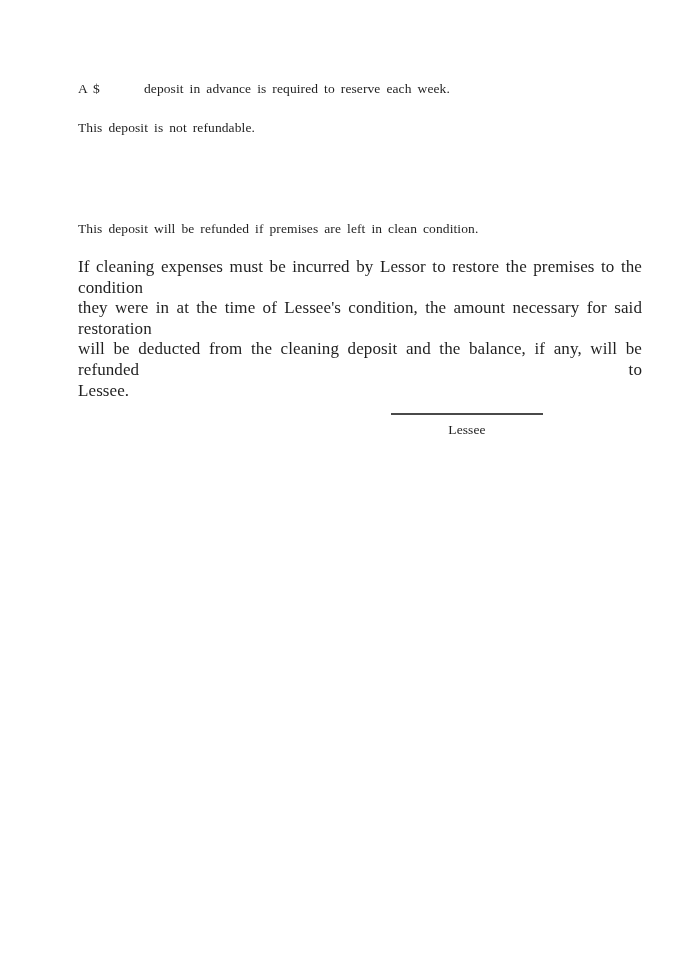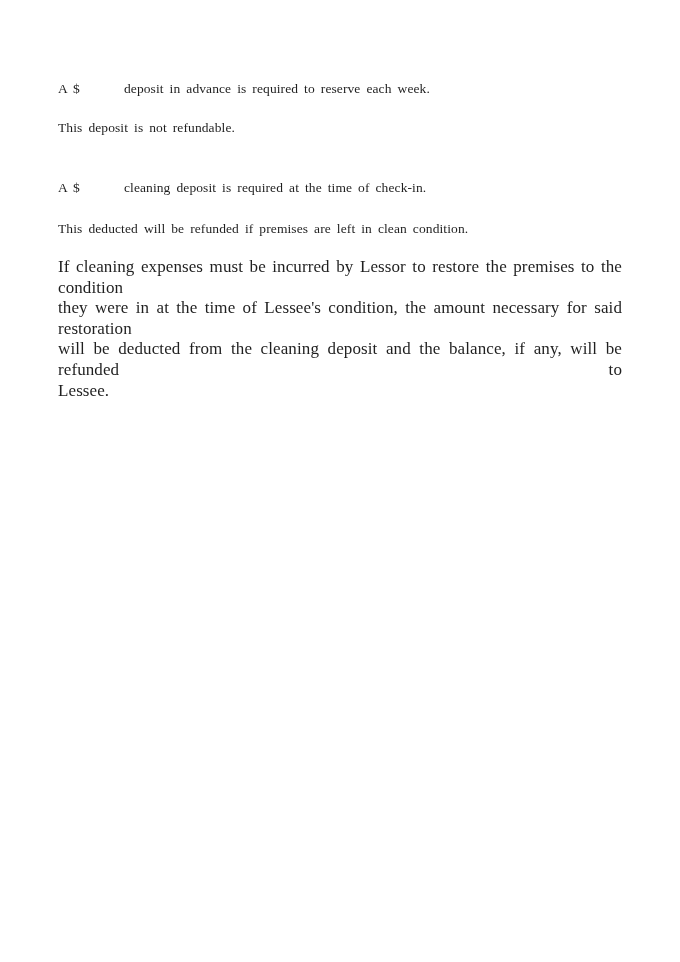--- a/index.html
+++ b/index.html
@@ -12,20 +12,21 @@
     height: 962px;
     position: relative;
     overflow: hidden;
     font-family: "Liberation Serif", "DejaVu Serif", serif;
     color: #1f1f1f;
   }
   .page {
     position: absolute;
     inset: 0;
     background: #ffffff;
+    margin-left: 20px;
   }
   .doc-line {
     position: absolute;
     left: 58px;
     font-size: 13.5px;
     line-height: 14px;
     white-space: nowrap;
     word-spacing: 2.5px;
     letter-spacing: 0.1px;
   }
@@ -71,26 +72,29 @@
 </style>
 </head>
 <body>
 
 <div class="page">
 
   <div class="doc-line" style="top: 82px;"><span>A $</span><span class="amount-blank"></span><span>deposit in advance is required to reserve each week.</span></div>
 
   <div class="doc-line" style="top: 121px; text-align: right;"><span>This deposit is not refundable.</span></div>
 
-  <div class="doc-line" style="top: 181px;"><span>A $</span><span class="amount-blank"></span><span>cleaning deposit is required at the time of check-in.</span></div>
 
-  <div class="doc-line" style="top: 222px;"><span>This deducted will be refunded if premises are left in clean condition.</span></div>
+  <div class="doc-line" style="top: 222px;"><span>This deposit will be refunded if premises are left in clean condition.</span></div>
 
   <div class="paragraph">
     <div class="pline">If cleaning expenses must be incurred by Lessor to restore the premises to the condition</div>
     <div class="pline">they were in at the time of Lessee's condition, the amount necessary for said restoration</div>
     <div class="pline">will be deducted from the cleaning deposit and the balance, if any, will be refunded to</div>
     <div class="pline last">Lessee.</div>
   </div>
 
 
+  <div class="sig-block lessee">
+    <div class="sig-rule"></div>
+    <div class="sig-label">Lessee</div>
+  </div>
 
 </div>
 
 </body></html>

